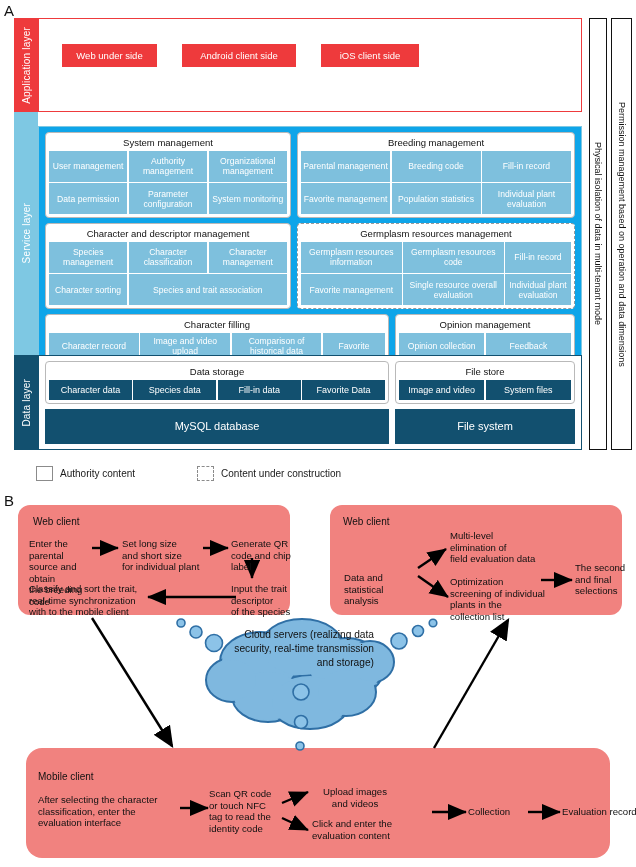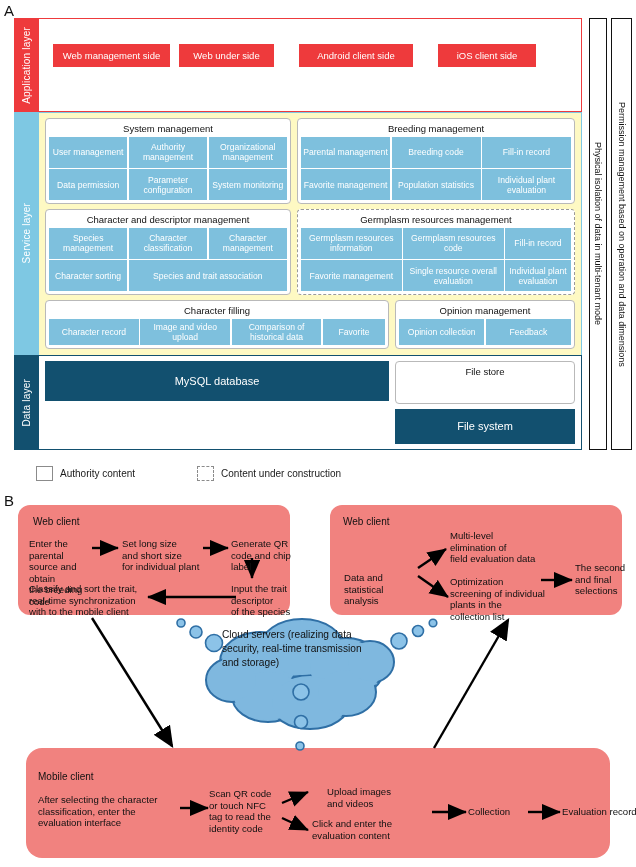--- a/index.html
+++ b/index.html
@@ -31,21 +31,21 @@
     writing-mode:vertical-rl; text-orientation:mixed;
     transform:rotate(180deg); white-space:nowrap; letter-spacing:.2px;
   }
   #strip-app     { top:0;   height:94px;  background:#ee3a3c; }
   #strip-service { top:94px; height:243px; background:#7ec8e3; }
   #strip-data    { top:337px; height:95px;  background:#12506f; }
 
   
   .layer-body { position:absolute; left:24px; right:0; }
   #body-app     { top:0;   height:94px;  border:1.6px solid #ee3a3c; background:#fff; }
-  #body-service { top:94px; height:246px; border:1.6px solid #7ec8e3; background:#fef9c3; }
+  #body-service { top:108px; height:246px; border:1.6px solid #7ec8e3; background:#0ea5e9; }
   #body-data    { top:337px; height:95px;  border:1.6px solid #12506f; background:#fff; }
 
   
   #app-row { position:absolute; left:0; right:0; top:24px; height:24px;
              display:flex; align-items:center; padding:0 14px; gap:0; }
   .app-btn { background:#ee3a3c; color:#fff; font-size:9.5px;
              height:23px; display:flex; align-items:center; justify-content:center;
              text-align:center; }
   .sp { flex:0 0 auto; }
 
@@ -102,21 +102,21 @@
   #card-web-right { left:330px; top:5px;  width:292px; height:110px; }
   #card-mobile    { left:26px;  top:248px; width:584px; height:110px; border-radius:16px; }
 
   .card-label { position:absolute; font-size:10px; color:#111; }
   .flow-txt  { position:absolute; font-size:9.6px; line-height:11.5px; color:#111; }
 
   
   #cloud { position:absolute; left:198px; top:110px; width:200px; height:130px; }
   #cloud-text {
     position:absolute; left:222px; top:128px; width:152px;
-    text-align:left; font-size:10.2px; line-height:14px; color:#111;
+    text-align:right; font-size:10.2px; line-height:14px; color:#111;
   }
 
   svg.ovl { position:absolute; left:0; top:0; width:636px; height:367px; overflow:visible; pointer-events:none; }
 </style>
 </head>
 <body>
 
 <div class="panel-letter" id="letter-a">A</div>
 
 <div id="panel-a">
@@ -126,21 +126,20 @@
   </div>
   <div class="layer-strip" id="strip-service">
     <span>Service layer</span>
   </div>
   <div class="layer-strip" id="strip-data">
     <span>Data layer</span>
   </div>
 
   <div class="layer-body" id="body-app">
     <div id="app-row">
-      <div class="app-btn" style="width:117px">Web management side</div>
       <div class="sp" style="width:9px"></div>
       <div class="app-btn" style="width:95px">Web under side</div>
       <div class="sp" style="width:25px"></div>
       <div class="app-btn" style="width:114px">Android client side</div>
       <div class="sp" style="width:25px"></div>
       <div class="app-btn" style="width:98px">iOS client side</div>
     </div>
   </div>
 
   <div class="layer-body" id="body-service">
@@ -231,25 +230,42 @@
             </div>
           </div>
         </div>
       </div>
     </div>
   </div>
 
   <div class="layer-body" id="body-data">
     <div id="dat">
       <div class="dat-col" style="flex:0 0 344px">
+        <div class="group" style="height:48px">
+          <div class="group-title">Data storage</div>
+          <div class="group-rows">
+            <div class="grow">
+              <div class="cell dark">Character data</div>
+              <div class="cell dark">Species data</div>
+              <div class="cell dark">Fill-in data</div>
+              <div class="cell dark">Favorite Data</div>
+            </div>
+          </div>
+        </div>
         <div class="dat-bar">MySQL database</div>
       </div>
       <div class="dat-col" style="flex:1">
         <div class="group" style="height:48px">
           <div class="group-title">File store</div>
+          <div class="group-rows">
+            <div class="grow">
+              <div class="cell dark">Image and video</div>
+              <div class="cell dark">System files</div>
+            </div>
+          </div>
         </div>
         <div class="dat-bar">File system</div>
       </div>
     </div>
   </div>
 </div>
 
 <div class="vbar" id="vbar-1">
   <span>Physical isolation of data in multi-tenant mode</span>
 </div>
@@ -384,19 +400,19 @@
 selections</div>
 
   <div class="card-label" style="left:38px; top:271px;">Mobile client</div>
   <div class="flow-txt" style="left:38px; top:294px; width:145px; white-space:pre-line;">After selecting the character
 classification, enter the
 evaluation interface</div>
   <div class="flow-txt" style="left:209px; top:288px; width:76px; white-space:pre-line;">Scan QR code
 or touch NFC
 tag to read the
 identity code</div>
-  <div class="flow-txt" style="left:327px; top:286px; width:86px; white-space:pre-line;">Upload images
+  <div class="flow-txt" style="left:312px; top:286px; width:86px; white-space:pre-line;text-align:center;">Upload images
 and videos</div>
   <div class="flow-txt" style="left:312px; top:318px; width:110px; white-space:pre-line;">Click and enter the
 evaluation content</div>
   <div class="flow-txt" style="left:468px; top:306px; width:60px;">Collection</div>
   <div class="flow-txt" style="left:562px; top:306px; width:100px;">Evaluation record</div>
 </div>
 
 </body></html>

